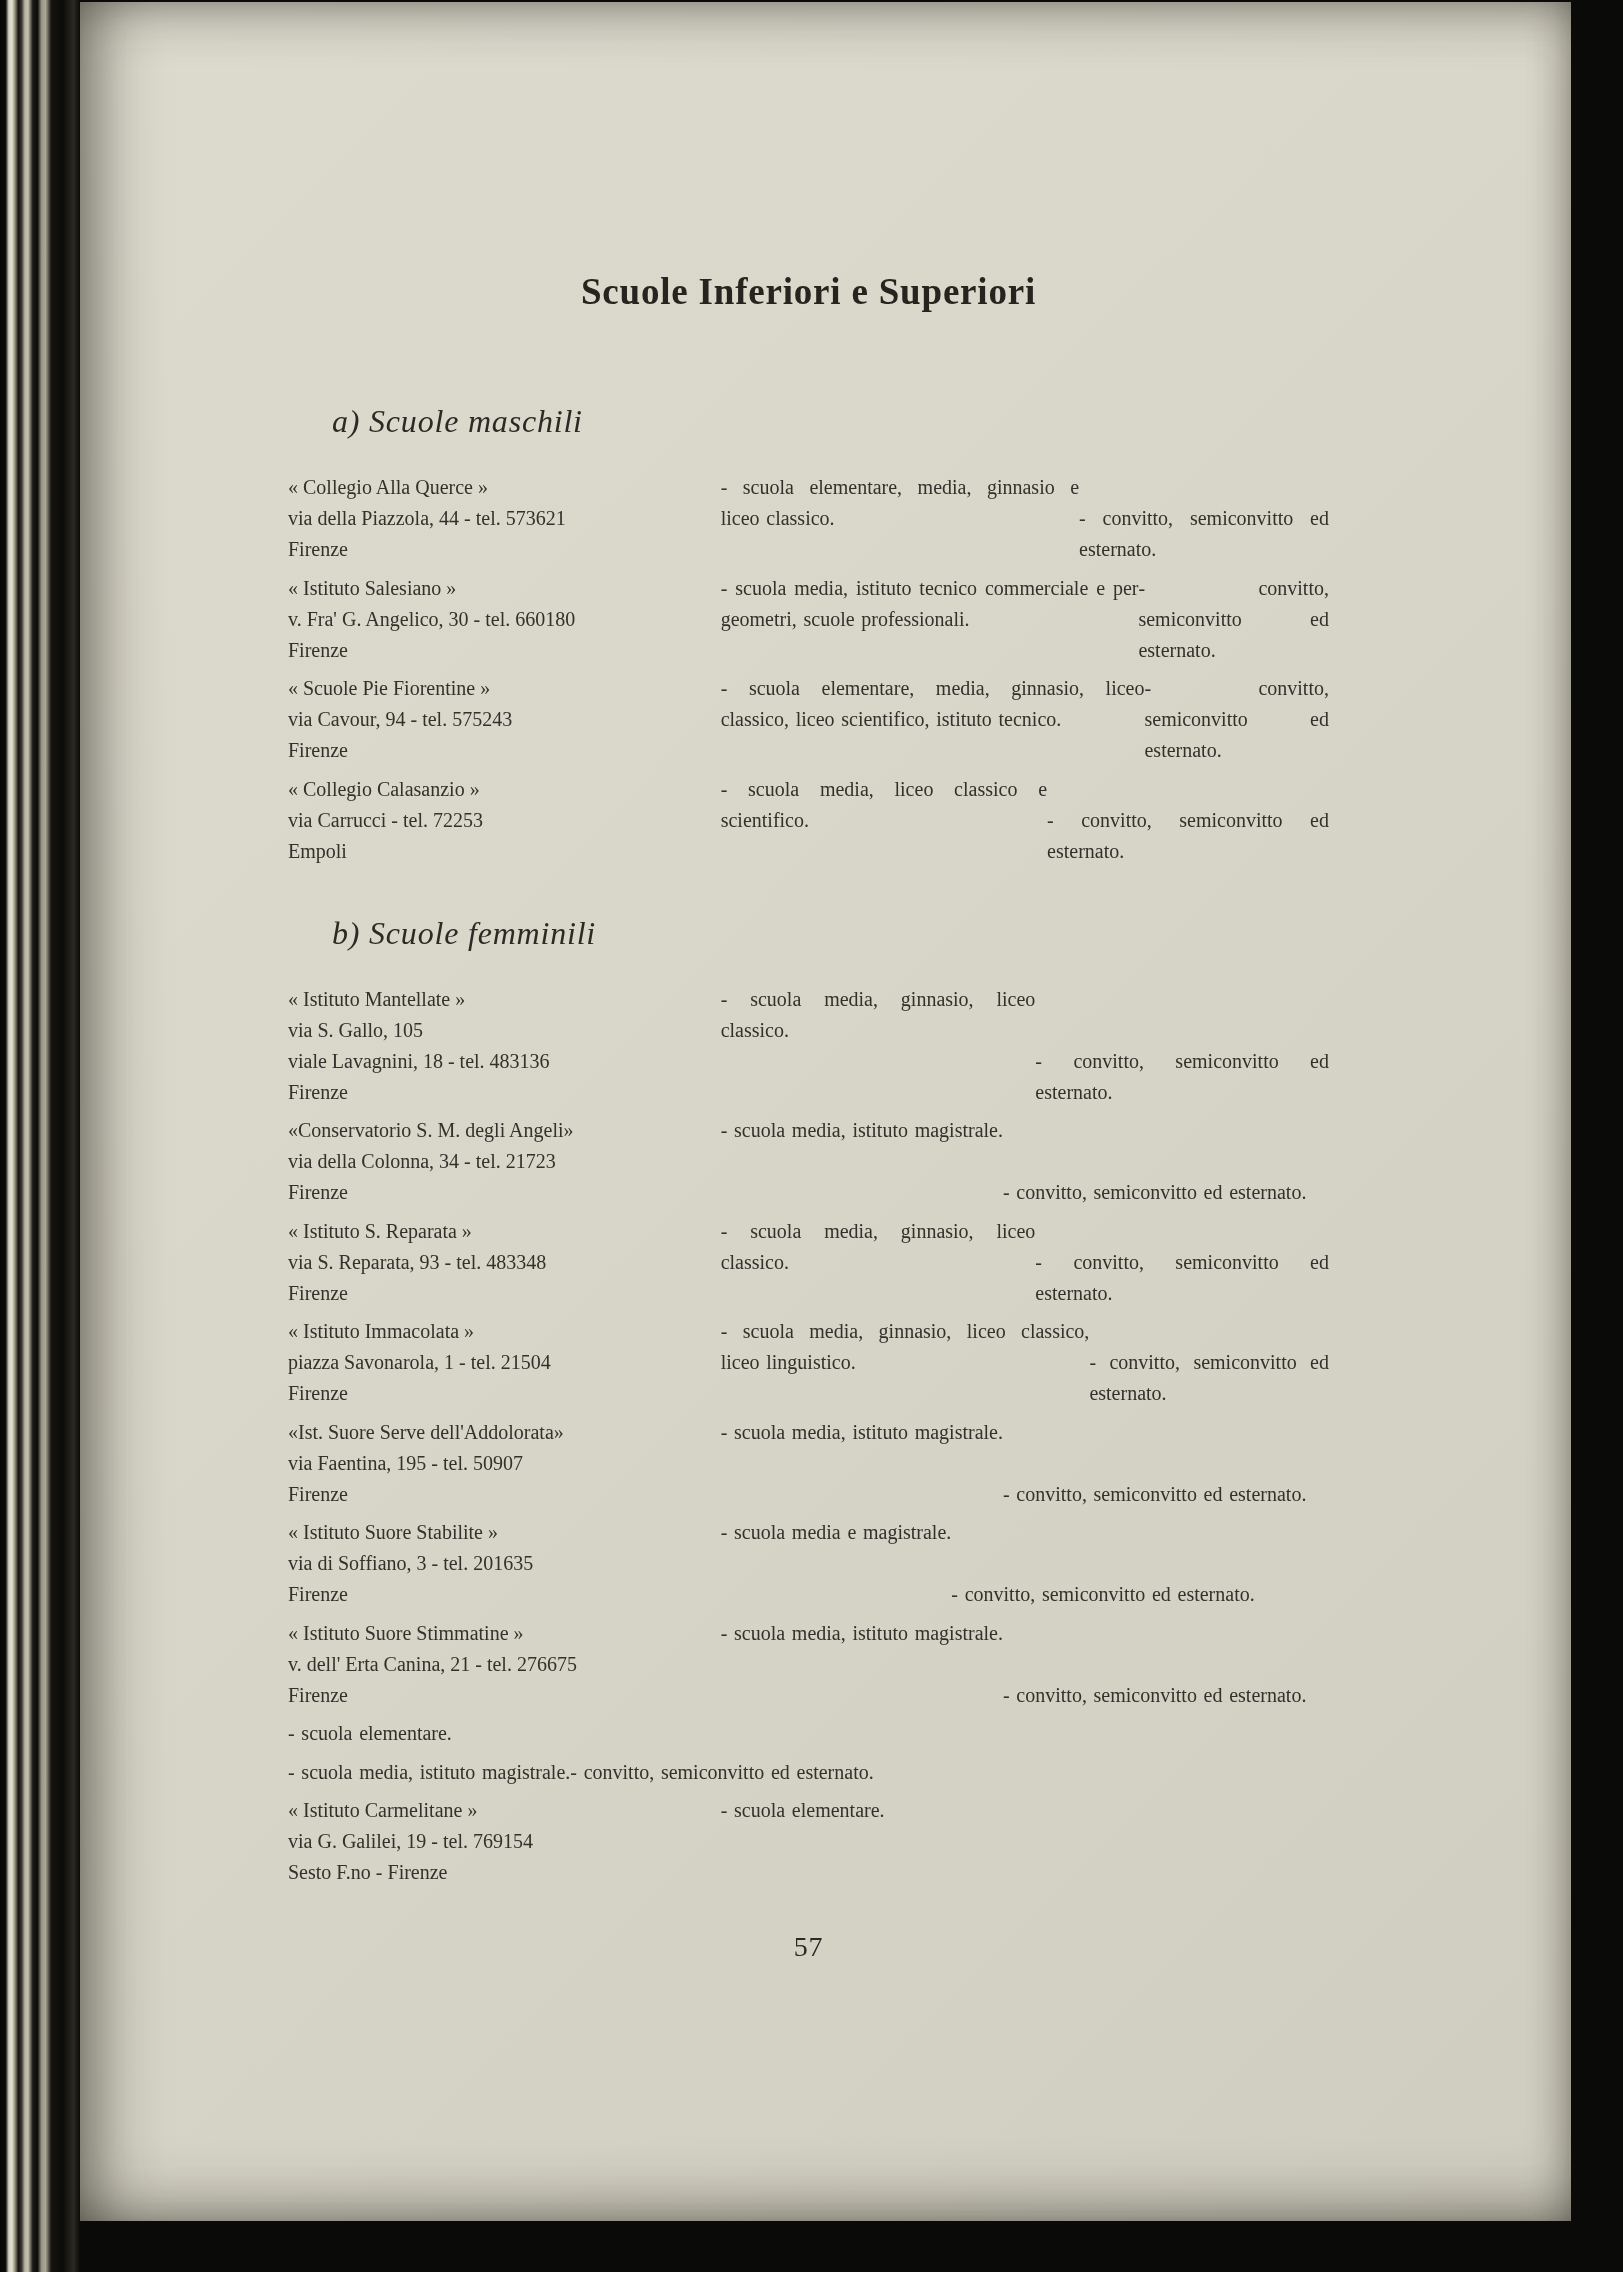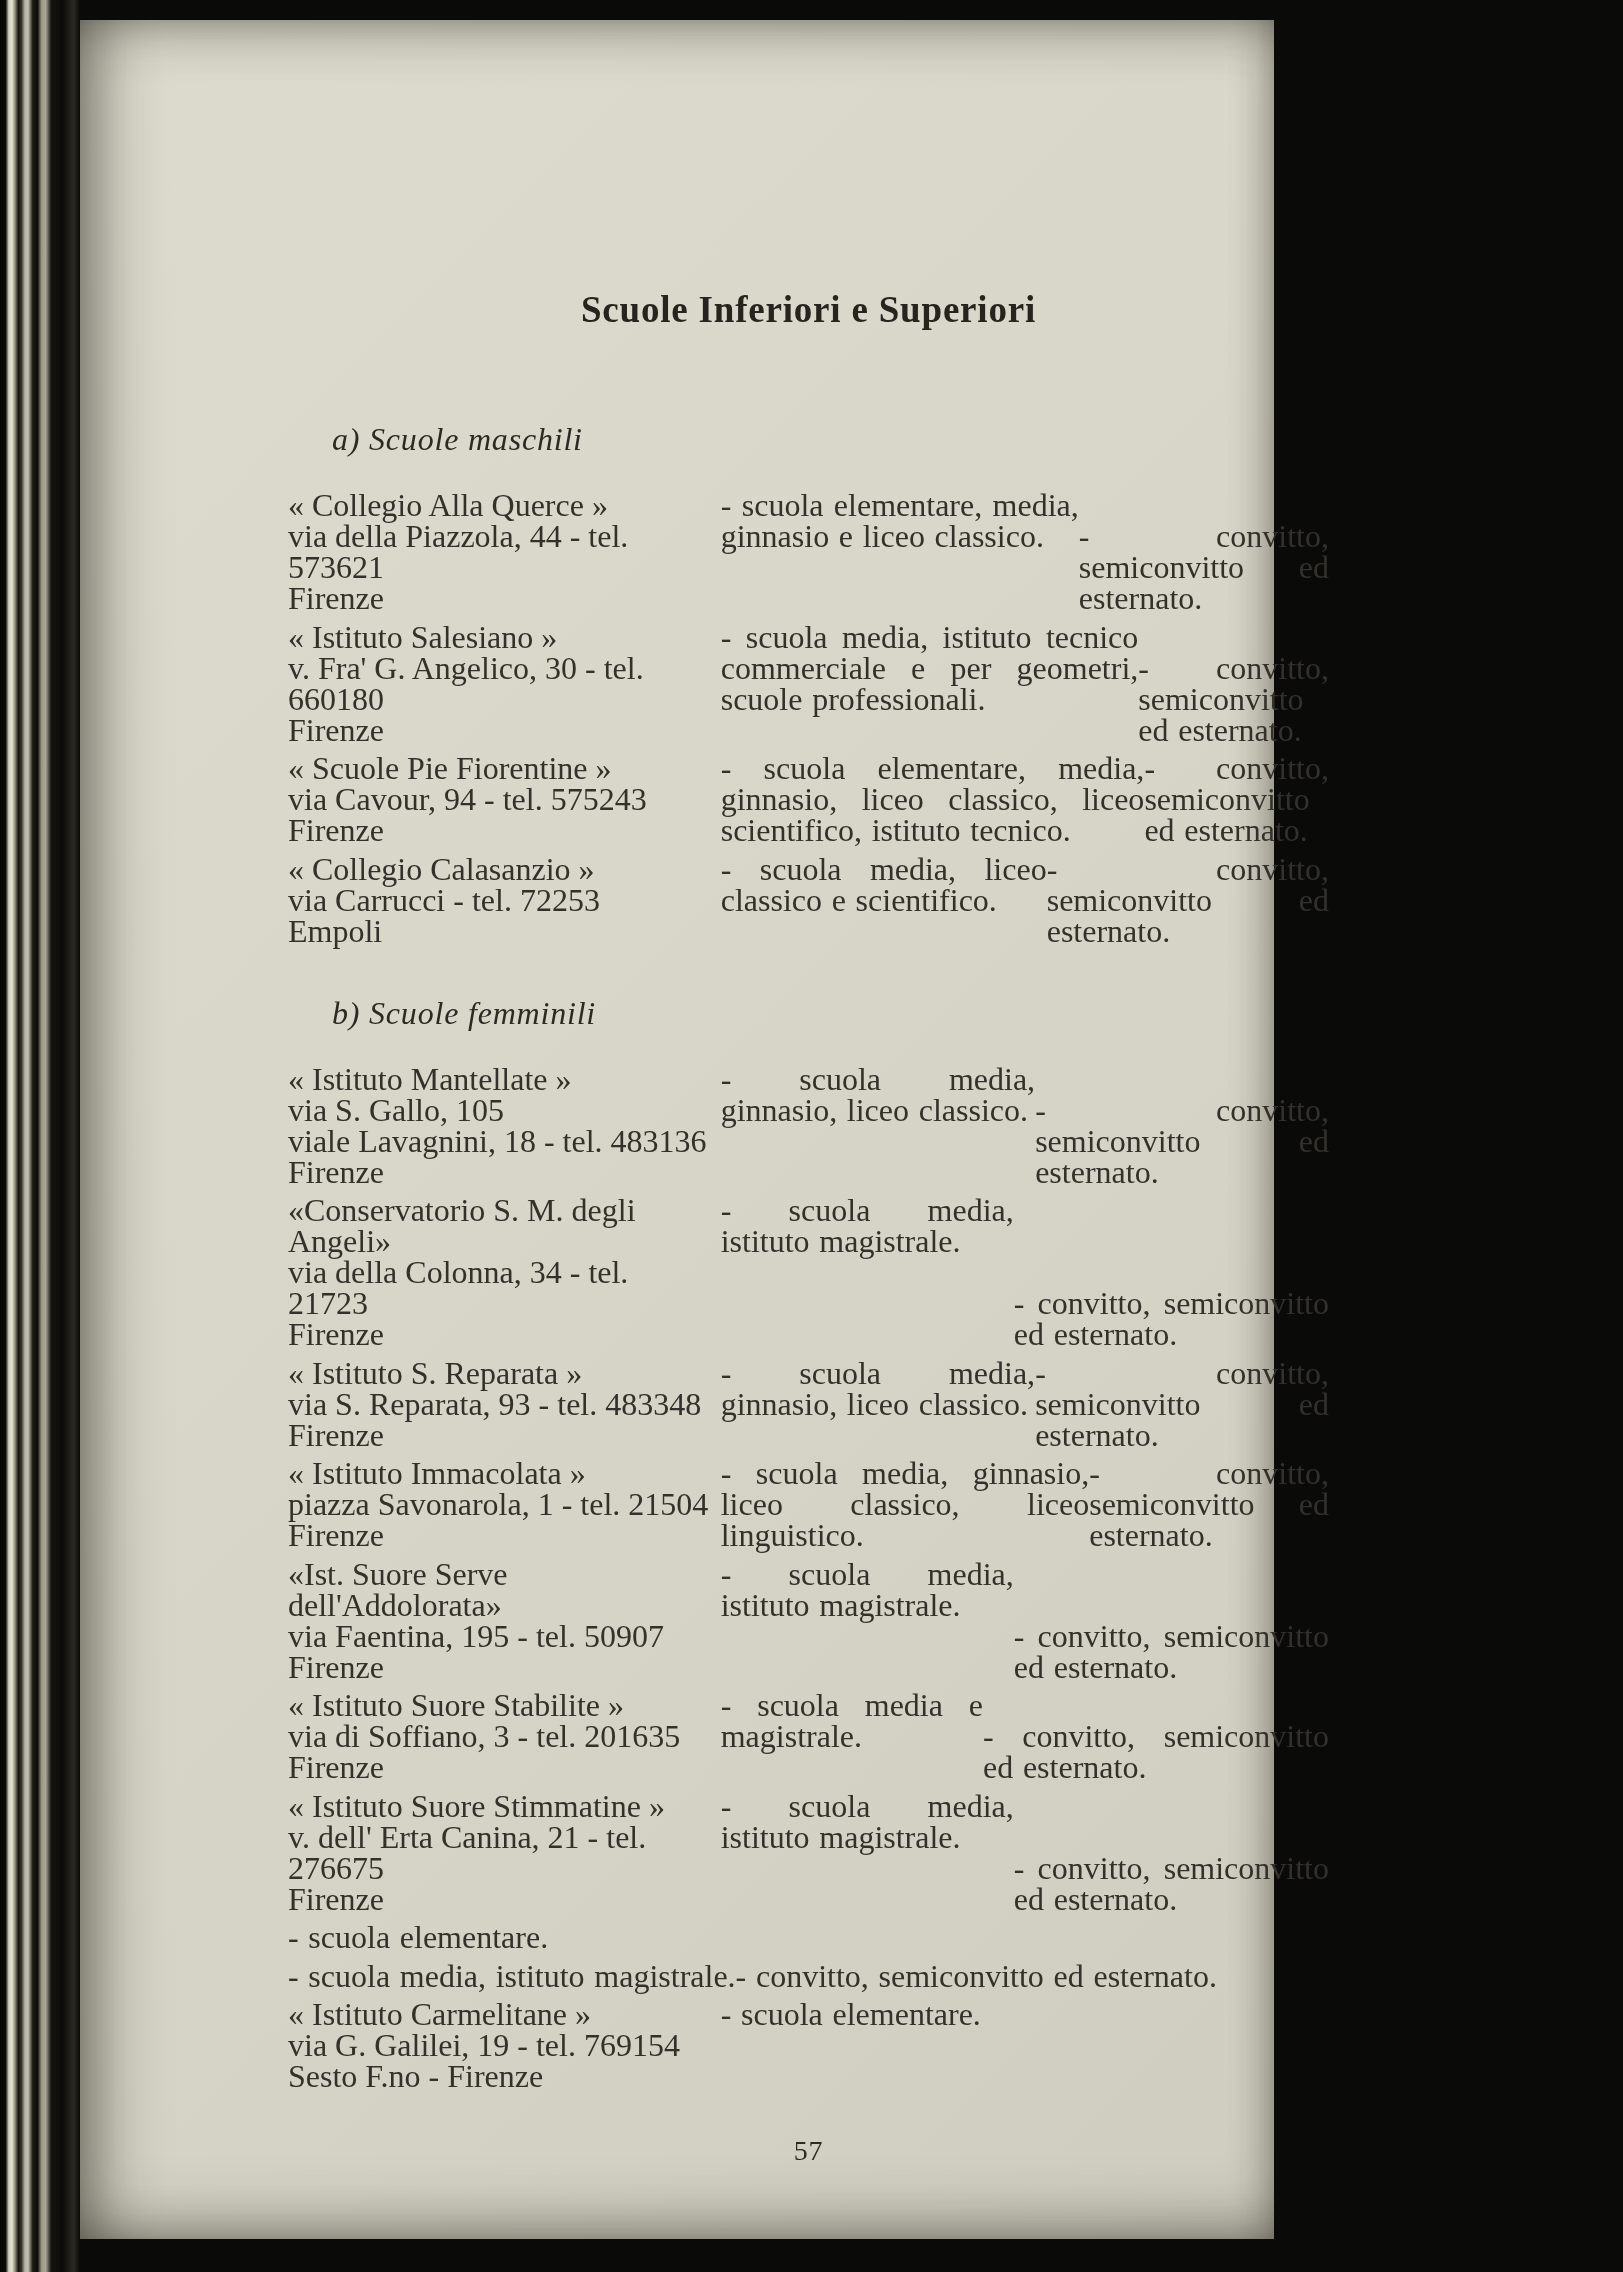--- a/index.html
+++ b/index.html
@@ -15,41 +15,41 @@
       #060605 0%, #0b0b0a 7%,
       #d4d1bf 11%, #e4e1cf 15%, #8a8777 19%,
       #14130f 23%, #3a382f 27%,
       #b5b2a1 31%, #c6c3b2 35%,
       #1a1914 41%, #0e0d0b 47%,
       #9b9888 52%, #aaa796 57%,
       #15140f 64%, #0b0b09 78%,
       #2a2922 92%, #0a0a08 100%);
   }
   .page{
-    position:absolute;left:80px;top:20px;width:1194px;height:2219px;
+    position:absolute;left:80px;top:2px;width:1491px;height:2219px;
     background:linear-gradient(135deg,#dddbce 0%,#d9d7c9 38%,#d4d2c4 72%,#cfcdbf 100%);
     box-shadow:
       inset 40px 0 67px -25px rgba(28,26,18,.5),
       inset -21.6px 0 42px -21.6px rgba(40,38,30,.38),
       inset 0 32px 58px -27px rgba(40,38,30,.32),
       inset 0 -37px 67px -28px rgba(40,38,30,.38);
   }
   .content{position:absolute;left:208px;top:0;width:1041px;color:#33312b;}
   .title{
     text-align:center;margin-top:263px;
     font-weight:bold;font-size:37px;line-height:53px;
     color:#26241f;letter-spacing:0.8px;
   }
   .section-heading{
     font-style:italic;font-size:32px;color:#2c2a25;
     letter-spacing:0.8px;margin-bottom:32px;font-weight:normal;margin-left:44px;
   }
   .heading-a{margin-top:85px;}
   .heading-b{margin-top:48px;}
-  .entry{display:flex;margin-bottom:7.5px;font-size:32px;line-height:31px;}
+  .entry{display:flex;margin-bottom:7.5px;font-size:20px;line-height:31px;}
   .entry .left{width:426px;flex:none;padding-right:6.7px;}
   .entry .right{flex:1;display:flex;flex-direction:row;text-align:justify;word-spacing:1.7px;}
   .entry .right .boarding{margin-top:auto;}
   .line:empty,.desc:empty,.boarding:empty{display:none;}
   .pageno{text-align:center;margin-top:43px;font-size:28px;color:#2c2a25;letter-spacing:0.8px;}
 </style>
 </head>
 <body>
 
 <div class="stage">

